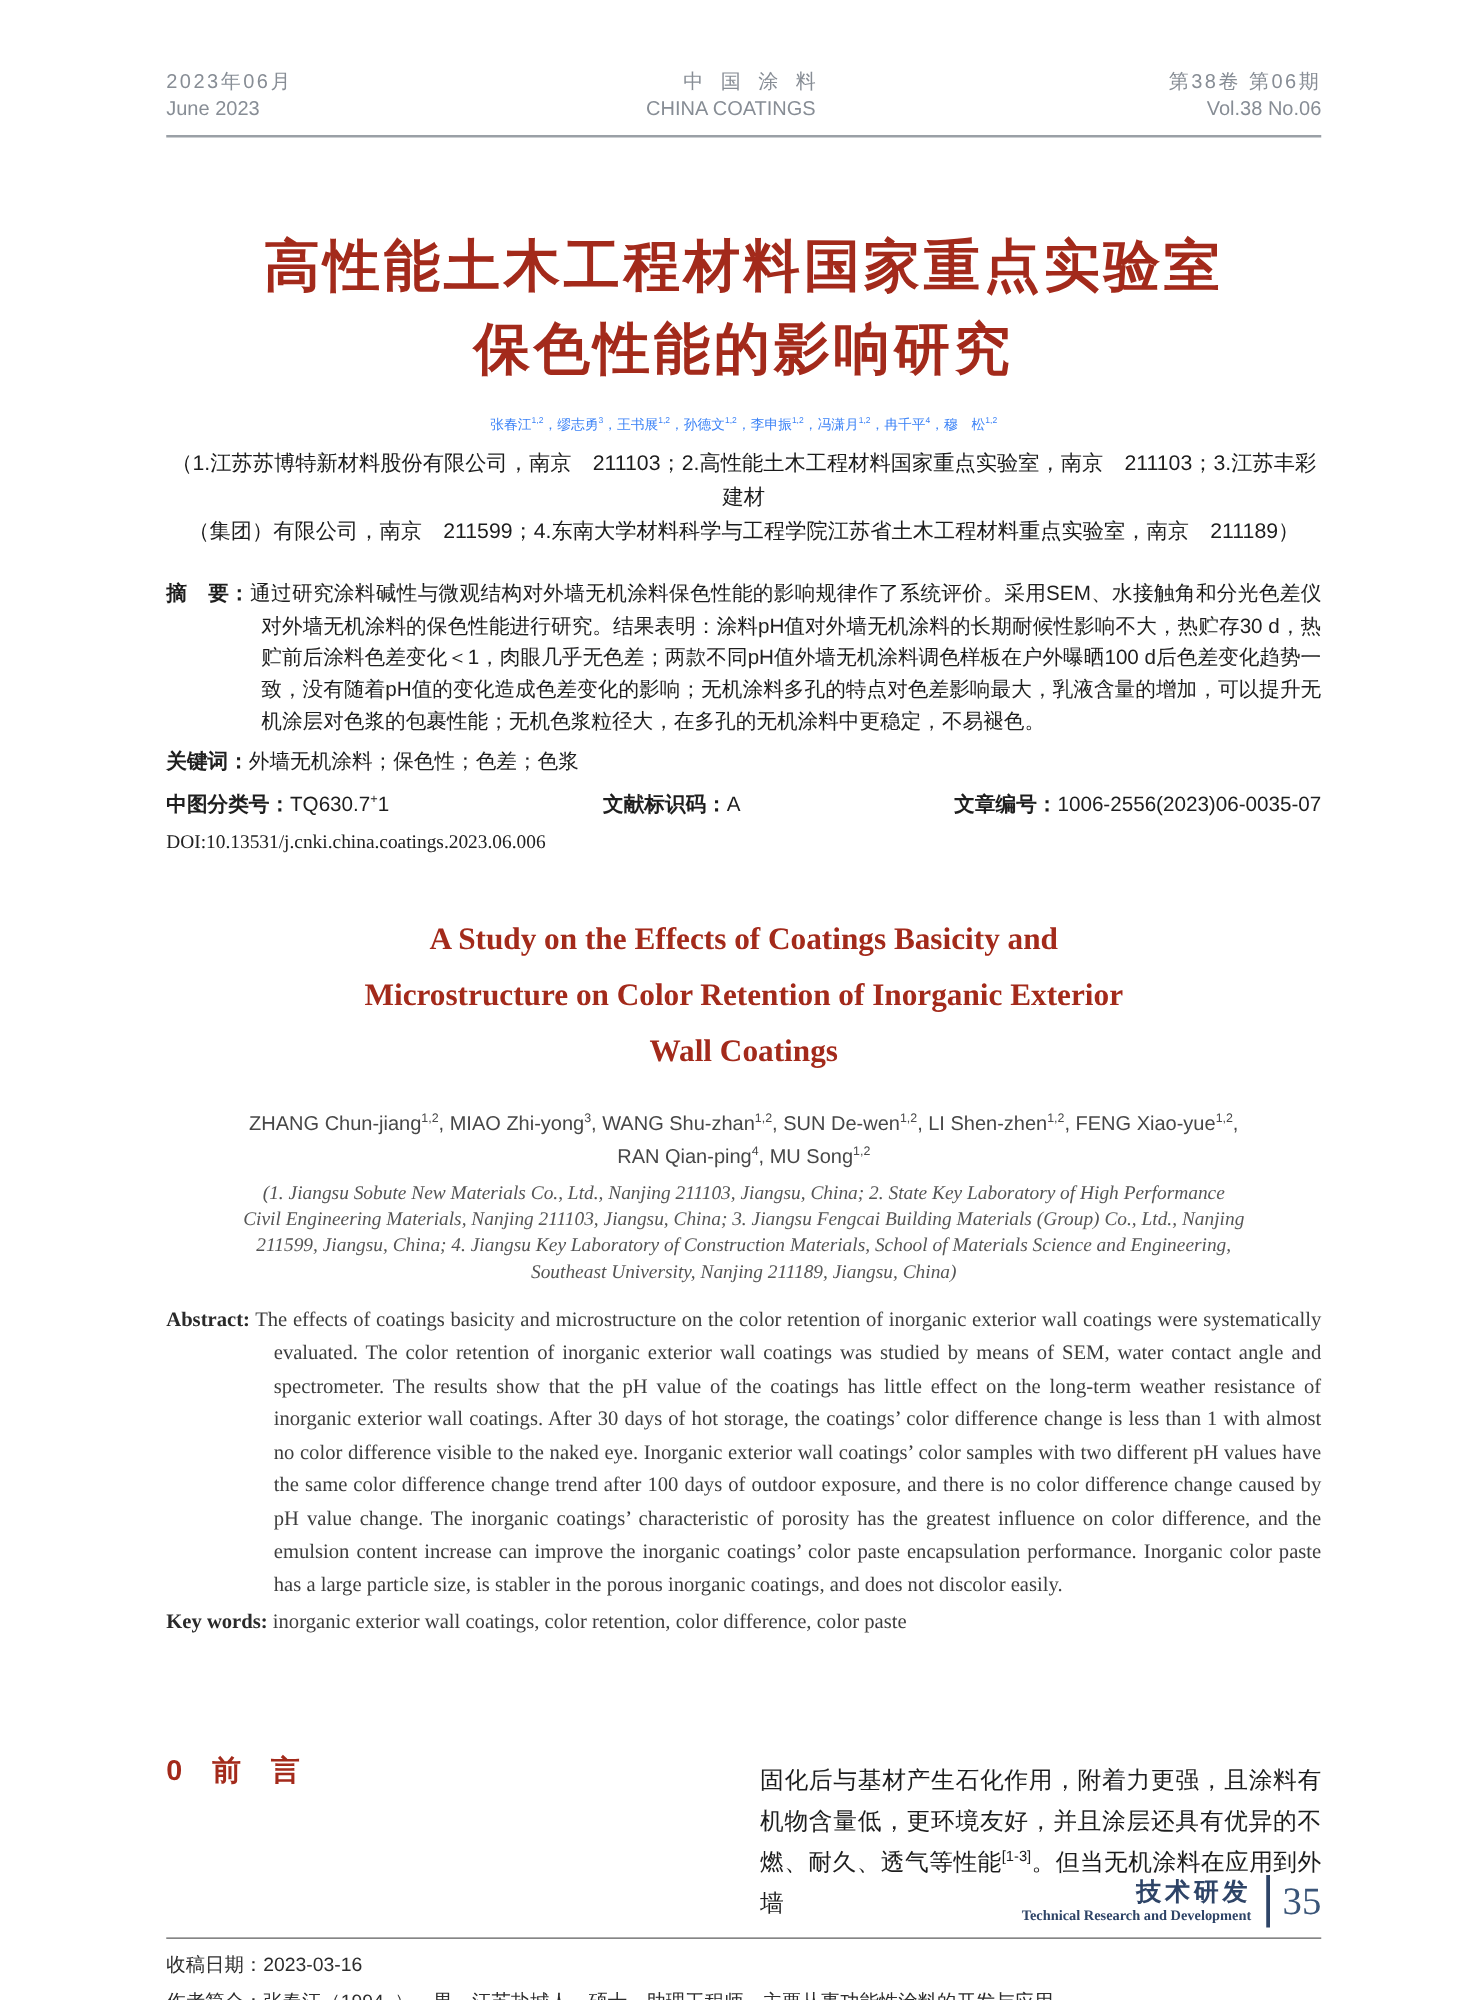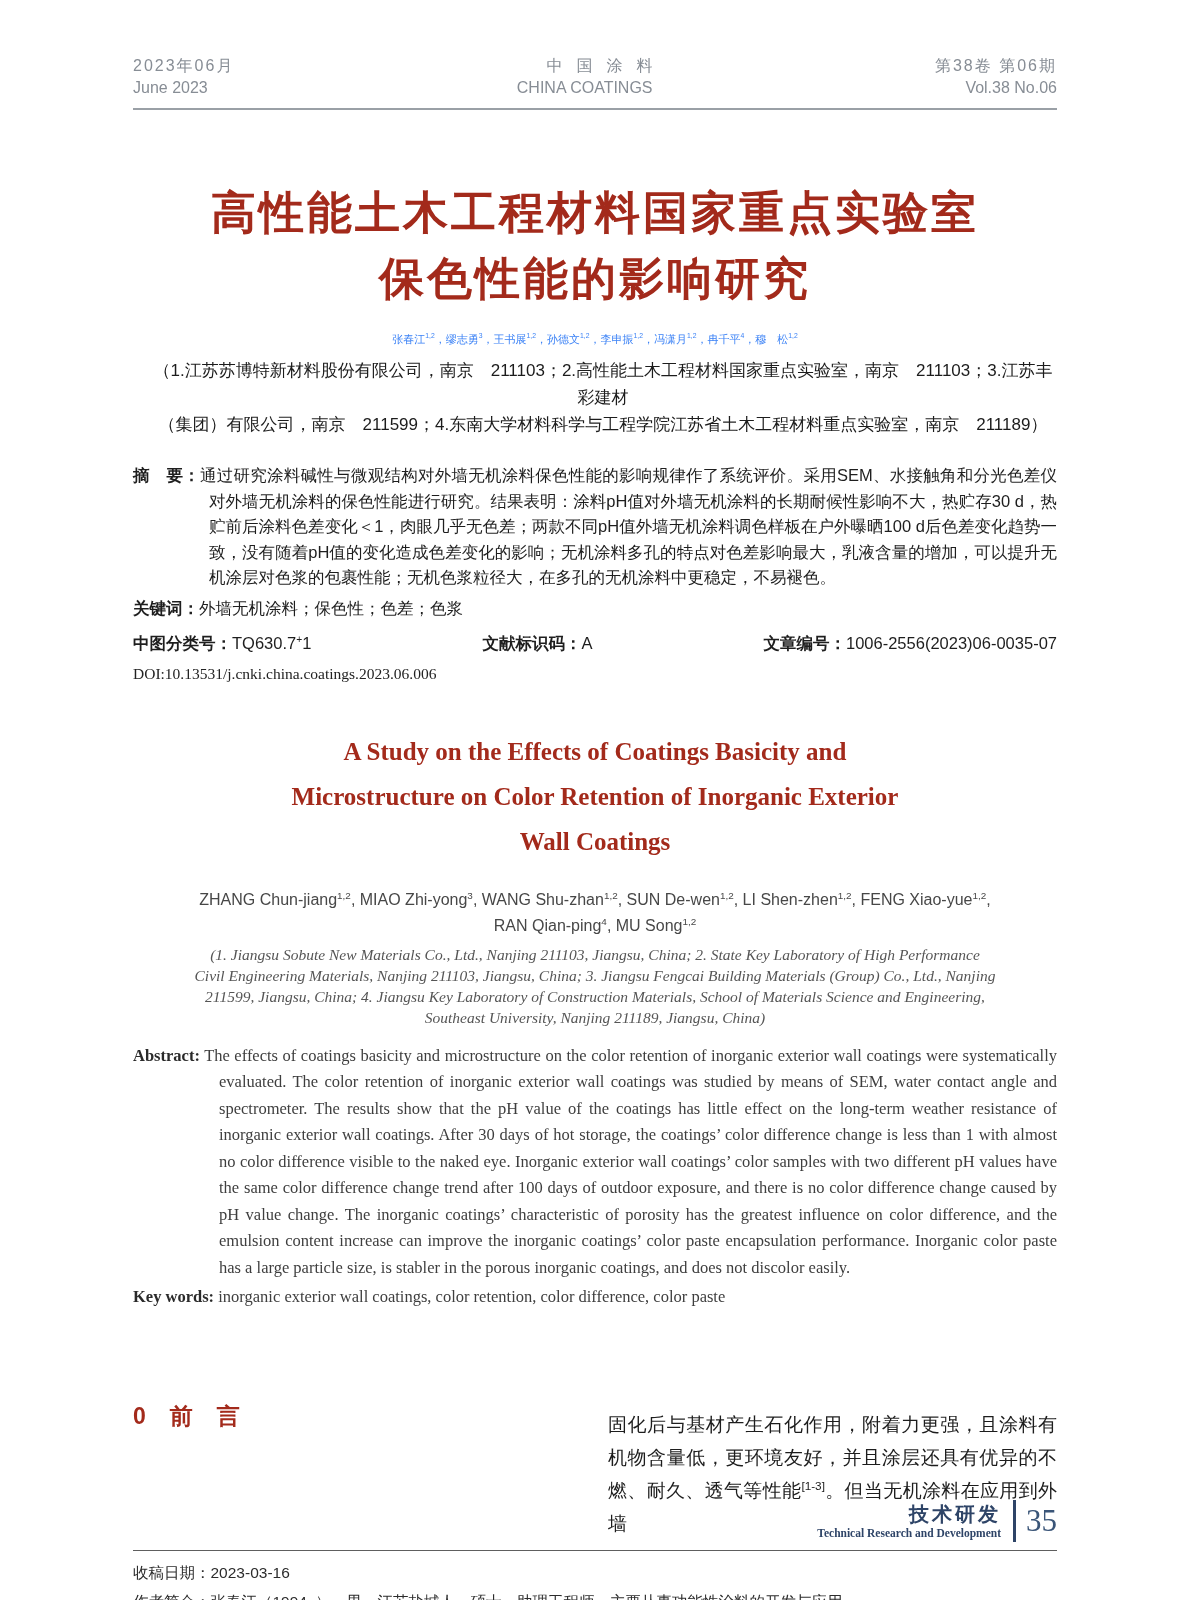--- a/index.html
+++ b/index.html
@@ -23,21 +23,21 @@
 
   
   .title-cn{margin-top:70px;text-align:center;color:#A32A1B;font-weight:bold;
     font-size:45px;line-height:66px;letter-spacing:3px;}
 
   
   .authors-cn{margin-top:20px;text-align:center;font-size:11px;color:#3b82f6;}
   sup{font-size:0.62em;line-height:0;vertical-align:super;}
 
   
-  .affil-cn{margin-top:10px;text-align:center;font-size:17px;line-height:27px;color:#1c1c1c;margin-left:16px;}
+  .affil-cn{margin-top:10px;text-align:center;font-size:17px;line-height:27px;color:#1c1c1c;}
 
   
   .hang{margin-top:25px;padding-left:76px;text-indent:-76px;text-align:justify;
     font-size:16.5px;line-height:25.5px;color:#1e1e1e;}
   .hang b{font-weight:bold;}
   .kw-cn{margin-top:7px;font-size:16.5px;color:#1e1e1e;}
   .kw-cn b{font-weight:bold;}
 
   
   .meta-row{margin-top:13px;display:flex;justify-content:space-between;

